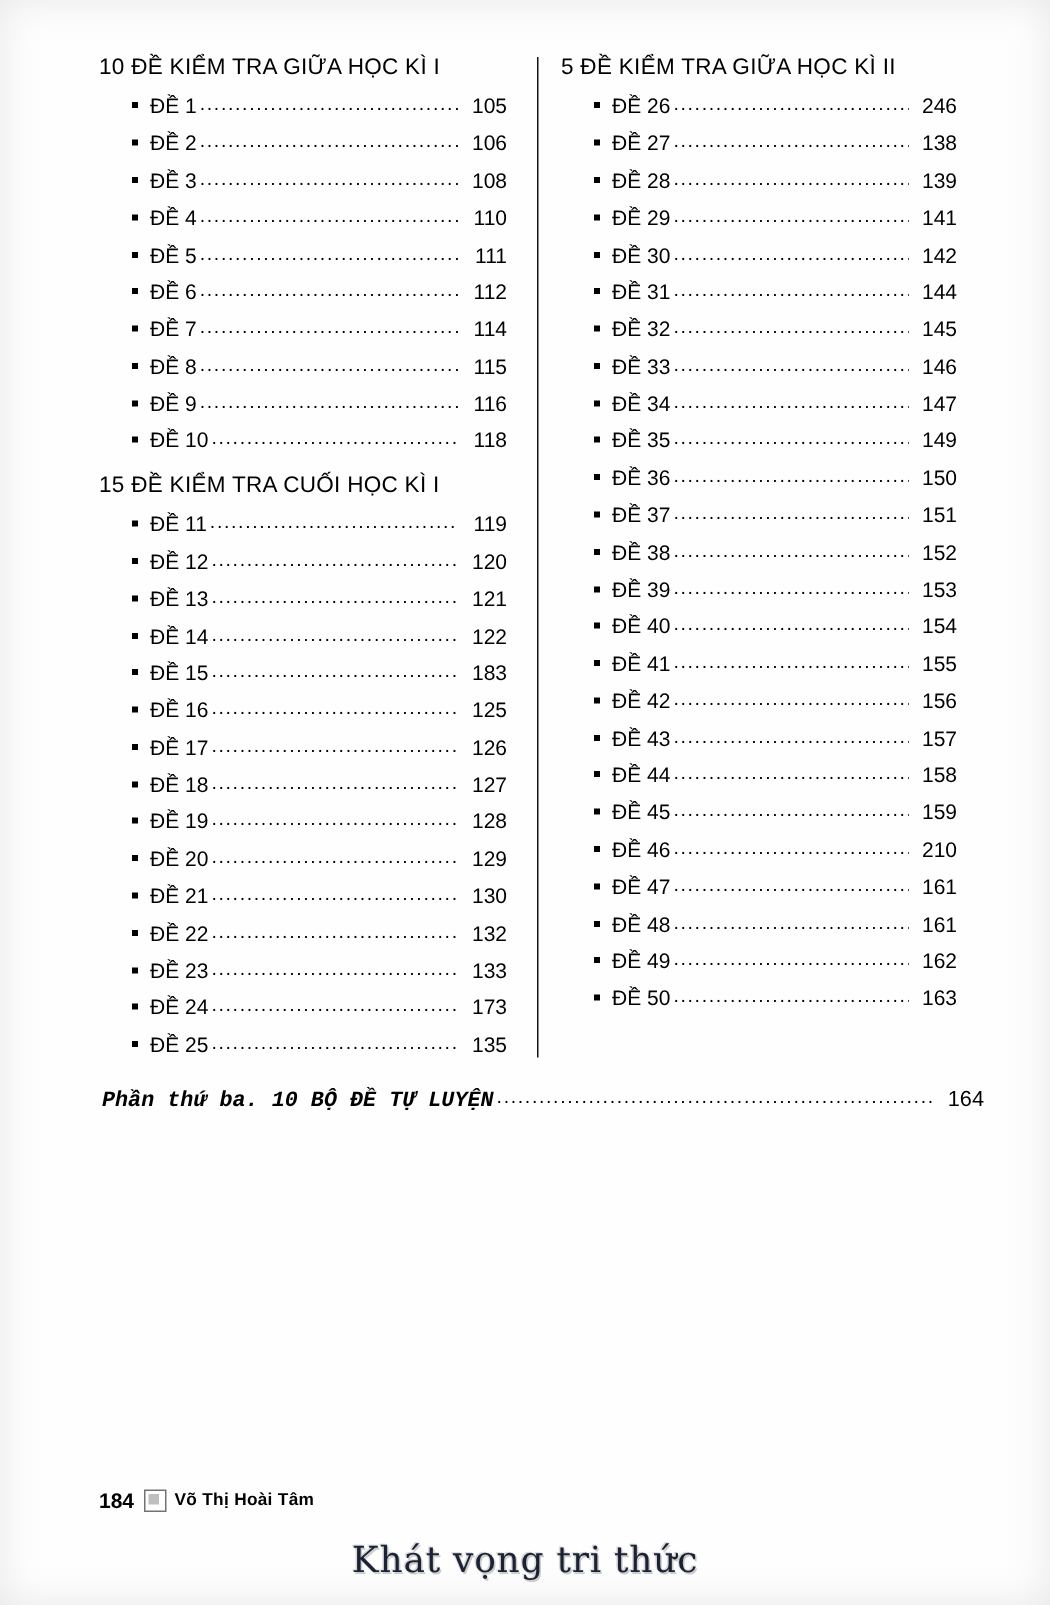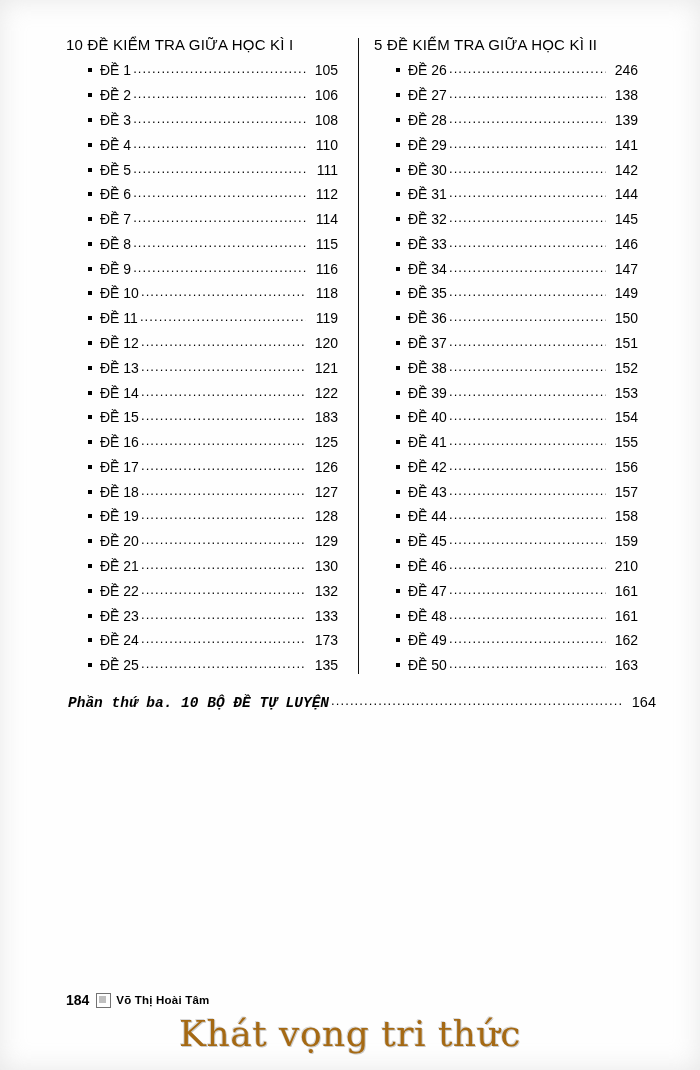--- a/index.html
+++ b/index.html
@@ -185,22 +185,22 @@
     line-height: 0.95;
     letter-spacing: -1px;
     text-shadow:
       1px 1px 0 #c9c9c9,
      -1px -1px 0 #d8d8d8,
       0 0 1px #bdbdbd;
     opacity: 0.95;
   }
   .wm-sub {
     font-family: "DejaVu Serif", serif;
-    font-size: 36px;
-    color: #a16207;
+    font-size: 24px;
+    color: #0f172a;
     margin-top: 2px;
     letter-spacing: 0.5px;
     text-shadow:
       1px 1px 0 #c9c9c9,
      -1px -1px 0 #d8d8d8,
       0 0 1px #bdbdbd;
     opacity: 0.95;
   }
 </style>
 </head>
@@ -274,20 +274,21 @@
             <span class="pg">116</span>
           </li>
           <li>
             <span class="bullet"></span>
             <span class="ename">ĐỀ 10</span>
             <span class="leader">........................................................................</span>
             <span class="pg">118</span>
           </li>
         </ul>
 
+        <div class="sec-title spaced">15 ĐỀ KIỂM TRA CUỐI HỌC KÌ I</div>
         <ul class="entries">
           <li>
             <span class="bullet"></span>
             <span class="ename">ĐỀ 11</span>
             <span class="leader">........................................................................</span>
             <span class="pg">119</span>
           </li>
           <li>
             <span class="bullet"></span>
             <span class="ename">ĐỀ 12</span>

